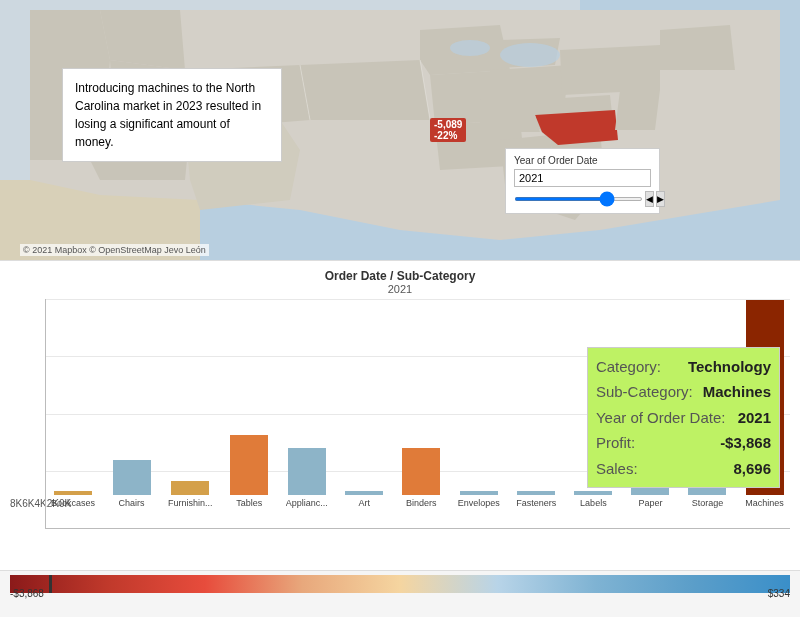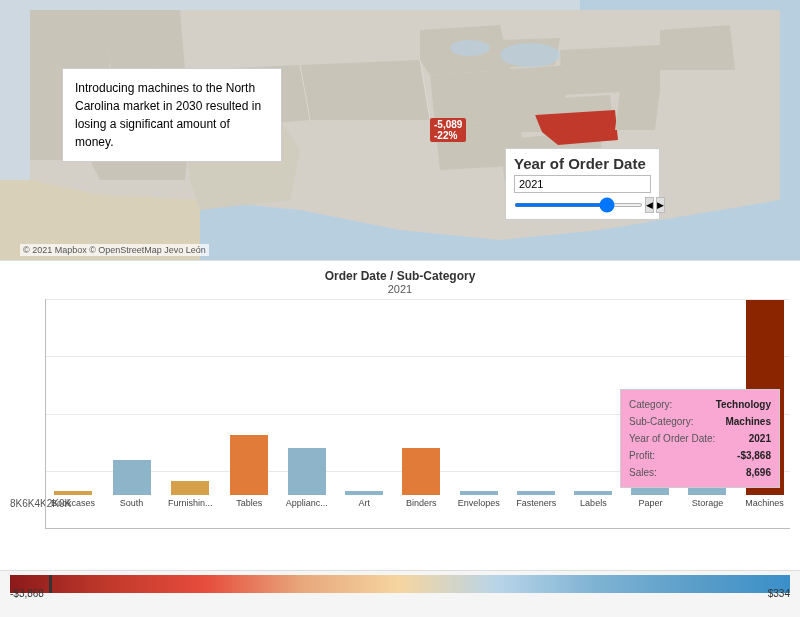--- a/index.html
+++ b/index.html
@@ -42,24 +42,23 @@
       right: 140px;
       background: white;
       border: 1px solid #ccc;
       padding: 6px 8px;
       width: 155px;
       z-index: 10;
       font-size: 11px;
     }
     .year-filter label {
       display: block;
-      font-size: 15px;
+      font-size: 10px;
       margin-bottom: 3px;
       color: #333;
-      font-weight: bold;
     }
     .year-filter-input {
       width: 100%;
       border: 1px solid #bbb;
       padding: 2px 4px;
       font-size: 11px;
       background: white;
     }
     .year-filter-controls {
       display: flex;
@@ -177,24 +176,24 @@
       position: absolute;
       left: 0; right: 0;
       border-top: 1px solid #e8e8e8;
     }
 
     
     .chart-tooltip {
       position: absolute;
       right: 10px;
       bottom: 40px;
-      background: #f9a8d4;
+      background: #bef264;
       border: 1px solid #ccc;
       padding: 6px 8px;
-      font-size: 10px;
+      font-size: 15px;
       line-height: 1.7;
       z-index: 20;
       min-width: 160px;
     }
     .chart-tooltip .tt-row {
       display: flex;
       justify-content: space-between;
       gap: 10px;
     }
     .tt-label { color: #555; }
@@ -333,21 +332,21 @@
       <line x1="185" y1="70" x2="185" y2="130"></line>
     </g>
   </svg>
 
   <div class="nc-label">
     <span>-5,089</span><br>
     <span>-22%</span>
   </div>
 
   <div class="annotation-box">
-    <span>Introducing machines to the North Carolina market in 2030 resulted in losing a significant amount of money.</span>
+    <span>Introducing machines to the North Carolina market in 2023 resulted in losing a significant amount of money.</span>
   </div>
 
   <div class="year-filter">
     <label>Year of Order Date</label>
     <input class="year-filter-input" type="text" value="2021" style="">
     <div class="year-filter-controls">
       <input type="range" min="2018" max="2022" value="2021" style="">
       <button class="nav-btn">◀</button>
       <button class="nav-btn">▶</button>
     </div>
@@ -378,21 +377,21 @@
       <div class="grid-line" style="top:75%;"></div>
 
       <div class="bars-container" id="bars-container">
 
       <div class="bar-group">
             <div class="bar" style="height: 4.485px; background: rgb(212, 160, 74);"></div>
             <div class="bar-label">Bookcases</div>
           </div>
           <div class="bar-group">
             <div class="bar" style="height: 35.1px; background: rgb(141, 180, 200);"></div>
-            <div class="bar-label">South</div>
+            <div class="bar-label">Chairs</div>
           </div>
           <div class="bar-group">
             <div class="bar" style="height: 13.65px; background: rgb(212, 160, 74);"></div>
             <div class="bar-label">Furnishin...</div>
           </div>
           <div class="bar-group">
             <div class="bar" style="height: 60.45px; background: rgb(224, 123, 57);"></div>
             <div class="bar-label">Tables</div>
           </div>
           <div class="bar-group">

